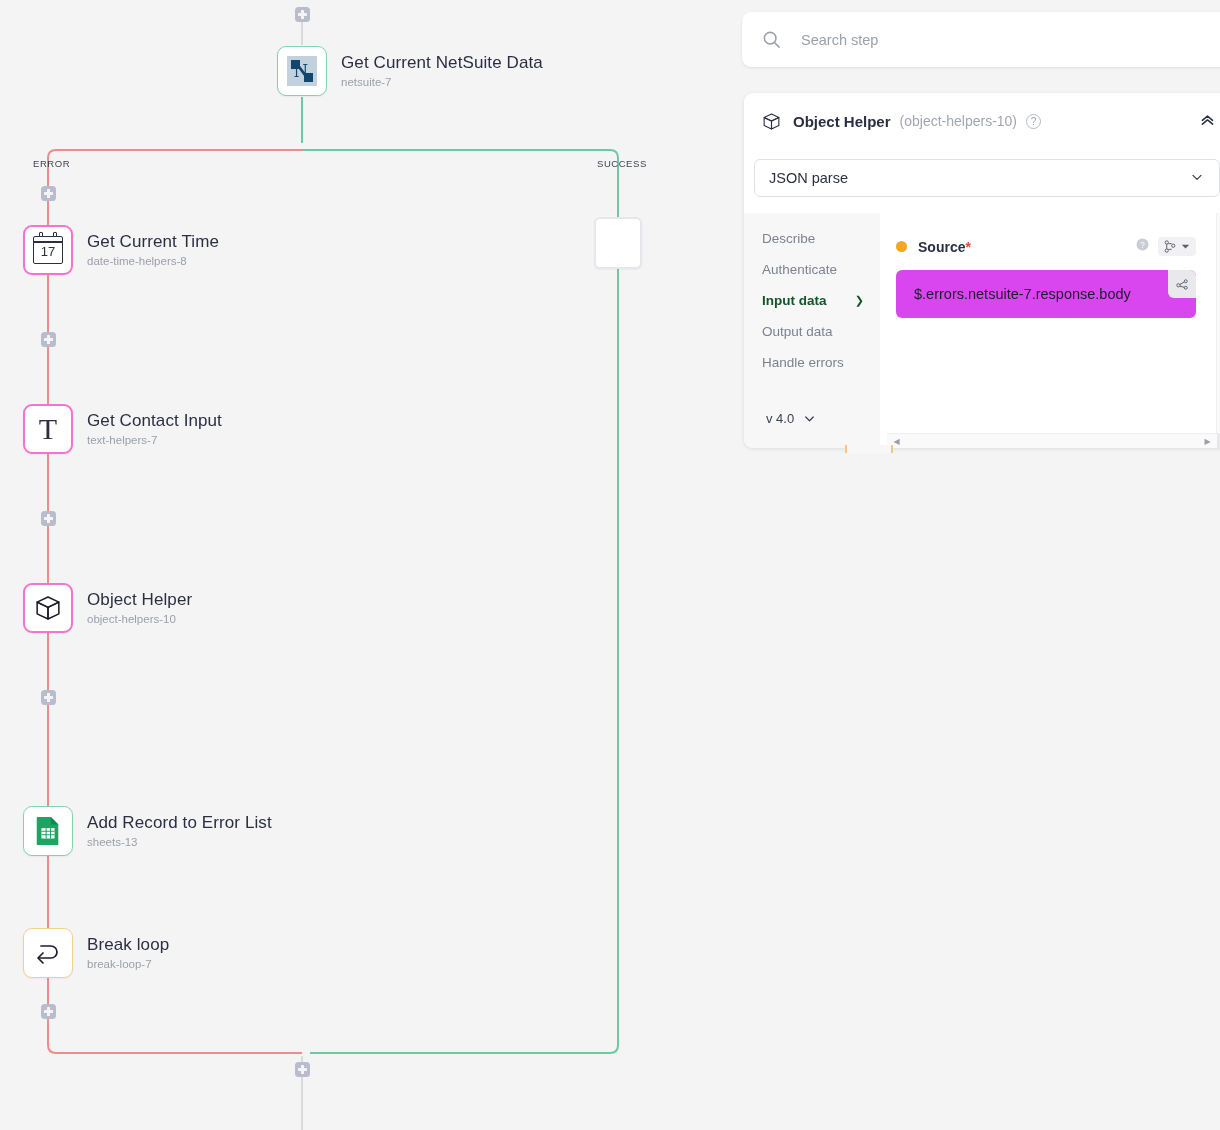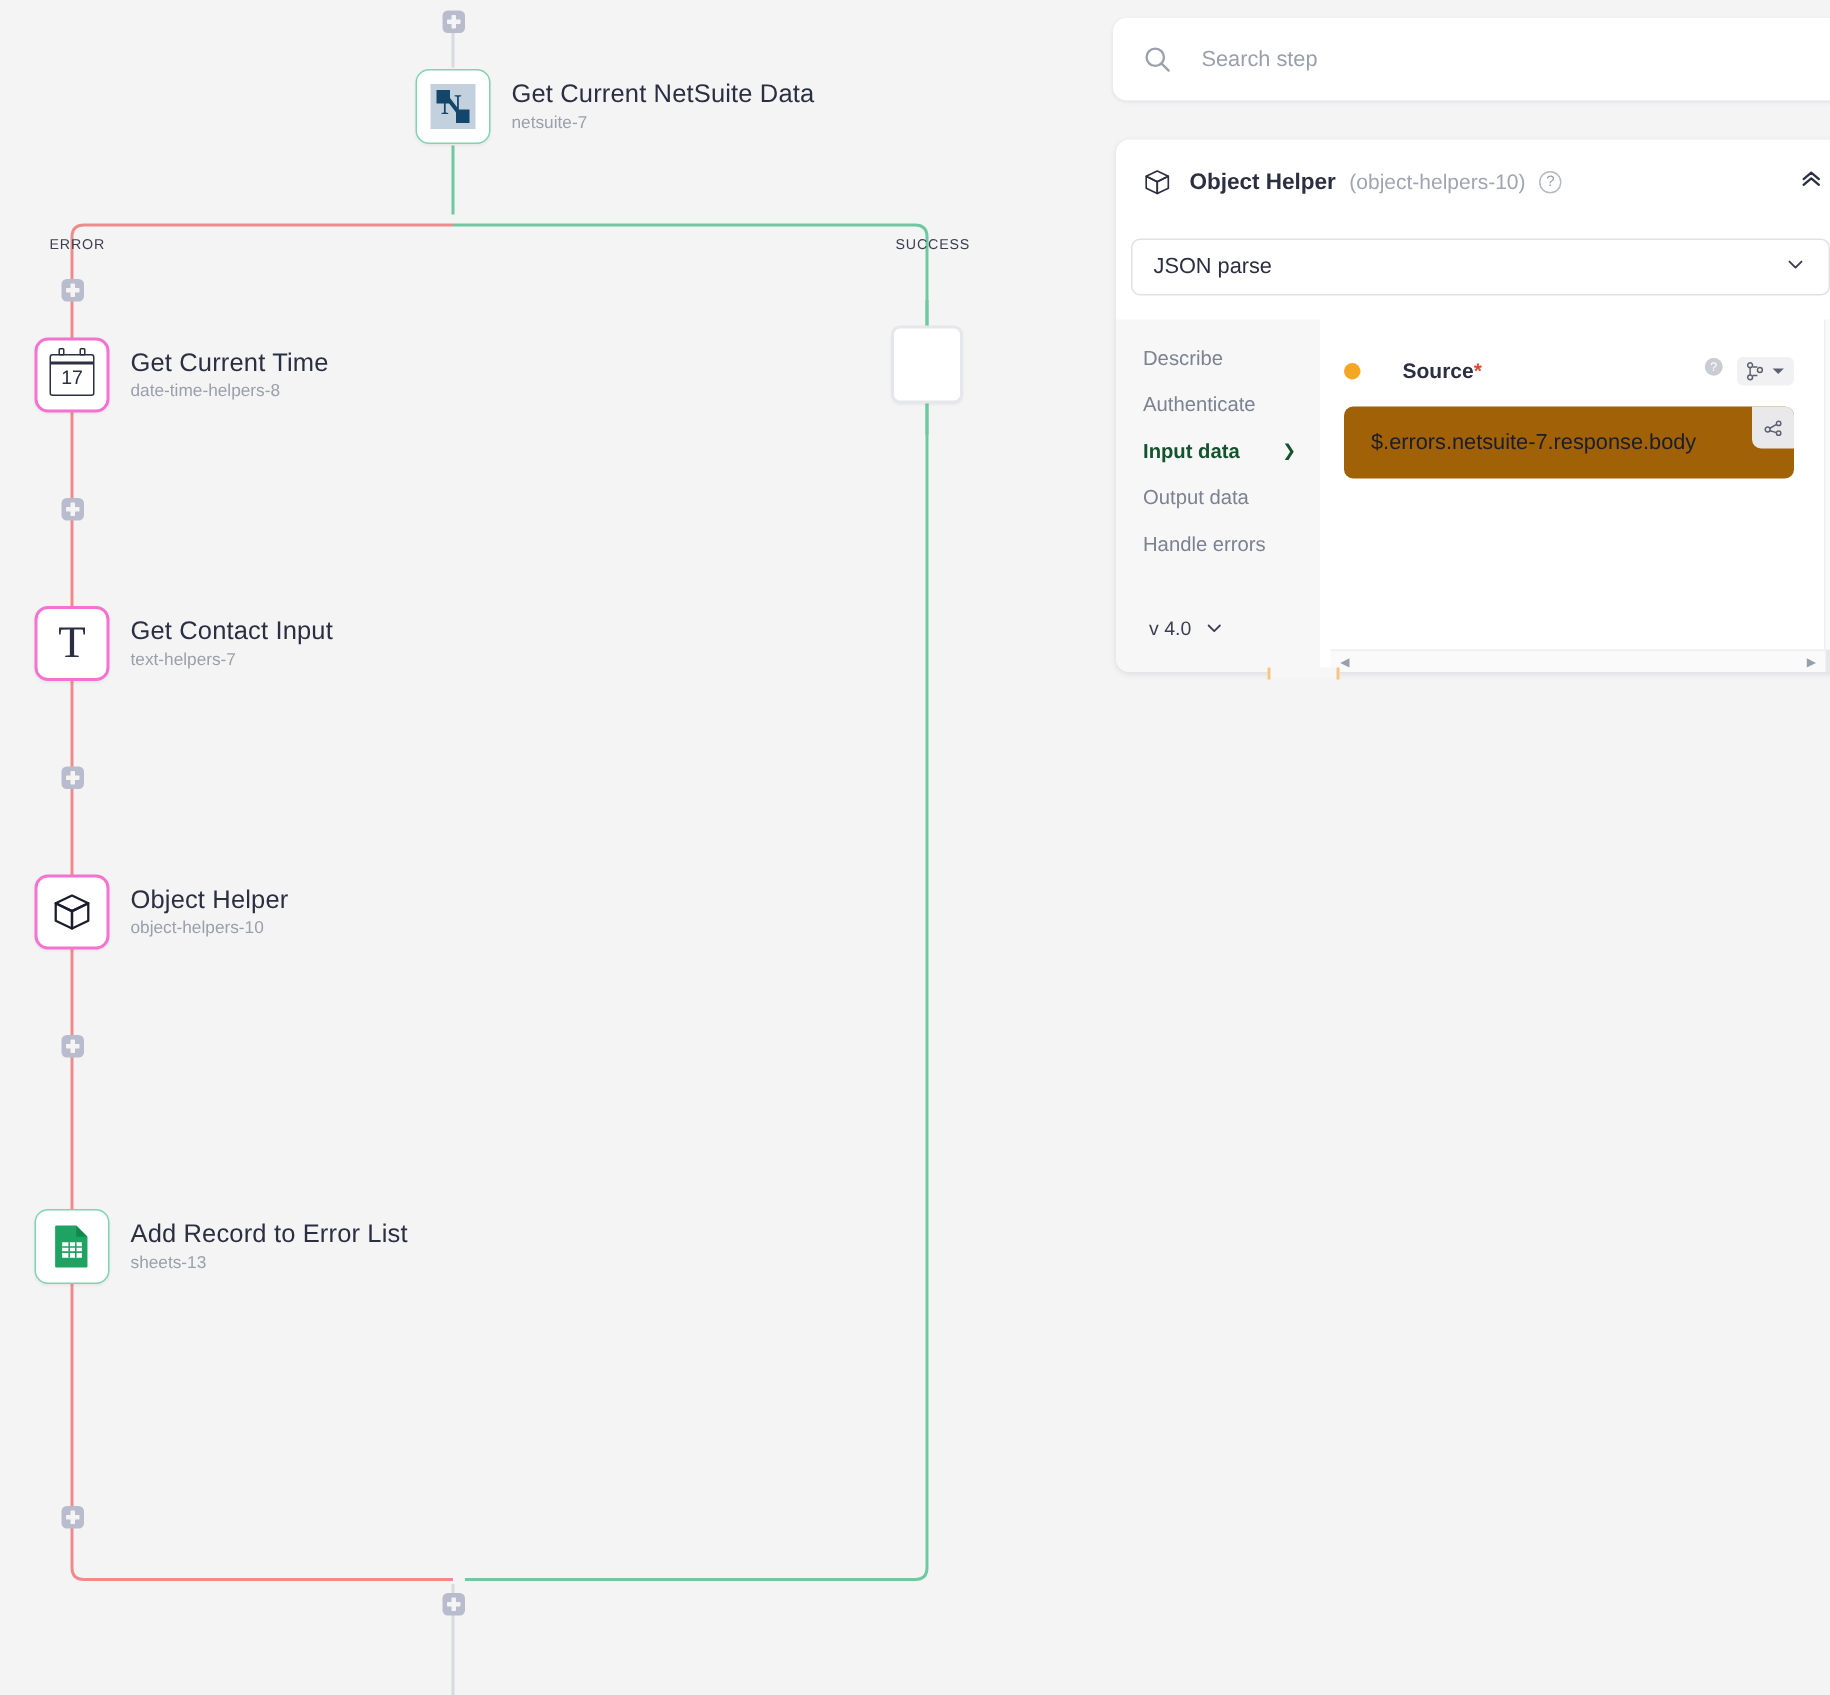--- a/index.html
+++ b/index.html
@@ -94,27 +94,27 @@
   #body-row{position:absolute;left:0;top:120px;right:0;bottom:0;display:flex;}
   #tabs{width:136px;background:#f7f7f8;padding:18px 0 0 18px;box-sizing:border-box;position:relative;}
   .tab{font-size:13.5px;color:#7b8291;margin-bottom:16px;cursor:pointer;display:flex;align-items:center;}
   .tab.active{color:#14532d;font-weight:bold;}
   .tab .arrow{margin-left:auto;margin-right:16px;font-size:11px;}
   #version{position:absolute;left:22px;bottom:22px;font-size:13px;color:#3b3f52;display:flex;align-items:center;gap:8px;cursor:pointer;}
 
   #fields{flex:1;background:#fff;position:relative;padding:24px 0 0 16px;box-sizing:border-box;}
   .field-label-row{display:flex;align-items:center;width:300px;}
   .dot{width:11px;height:11px;border-radius:50%;background:#f5a623;}
-  .field-label{font-size:14px;font-weight:bold;color:#2b2f42;margin-left:28px;}
+  .field-label{font-size:14px;font-weight:bold;color:#2b2f42;margin-left:11px;}
   .req{color:#e0483a;font-weight:bold;}
   .field-tools{margin-left:auto;display:flex;align-items:center;gap:8px;}
   .tool-box{background:#f1f1f3;border-radius:4px;padding:3px 6px;display:flex;align-items:center;gap:5px;cursor:pointer;}
 
   #source-input{
-    margin-top:14px;width:300px;height:48px;background:#a16207;border-radius:6px;
+    margin-top:14px;width:300px;height:48px;background:#d946ef;border-radius:6px;
     display:flex;align-items:center;padding-left:18px;box-sizing:border-box;
     font-size:14.5px;color:#1b1d2b;position:relative;cursor:text;
   }
   #source-pick{position:absolute;right:0;top:0;width:28px;height:28px;background:#e9e9ec;border-radius:0 6px 0 6px;
     display:flex;align-items:center;justify-content:center;cursor:pointer;}
   #adv-btn{
     margin-top:22px;width:204px;height:38px;background:#f2f2f4;border-radius:5px;
     display:flex;align-items:center;justify-content:center;
     font-size:14px;color:#5b6170;cursor:pointer;border:none;font-family:"Liberation Sans",sans-serif;
   }
@@ -220,20 +220,32 @@
         <rect x="6" y="13" width="14" height="11" fill="#fff"></rect>
         <path d="M6 16.3h14M6 20h14M11 13v11M15.7 13v11" stroke="#1ea362" stroke-width="1.1"></path>
       </svg>
     </div>
     <div class="node-text">
       <span class="node-title">Add Record to Error List</span>
       <span class="node-sub">sheets-13</span>
     </div>
   </div>
 
+  <div class="node" style="left:23px;top:928px;">
+    <div class="node-box warn">
+      <svg width="30" height="26" viewBox="0 0 30 26">
+        <path d="M6 18h12a6 6 0 0 0 0-12H8" fill="none" stroke="#1b1d2b" stroke-width="1.7" stroke-linecap="round"></path>
+        <path d="M10 13l-5 5 5 5" fill="none" stroke="#1b1d2b" stroke-width="1.7" stroke-linecap="round" stroke-linejoin="round"></path>
+      </svg>
+    </div>
+    <div class="node-text">
+      <span class="node-title">Break loop</span>
+      <span class="node-sub">break-loop-7</span>
+    </div>
+  </div>
 
   <div class="node" style="left:594px;top:217px;">
     <div class="node-box empty"></div>
   </div>
 </div>
 
 <div id="search-card">
   <svg width="19" height="19" viewBox="0 0 20 20">
     <circle cx="8.6" cy="8.6" r="6.1" fill="none" stroke="#9aa0ab" stroke-width="1.6"></circle>
     <path d="M13.1 13.1 18 18" stroke="#9aa0ab" stroke-width="1.6" stroke-linecap="round"></path>

